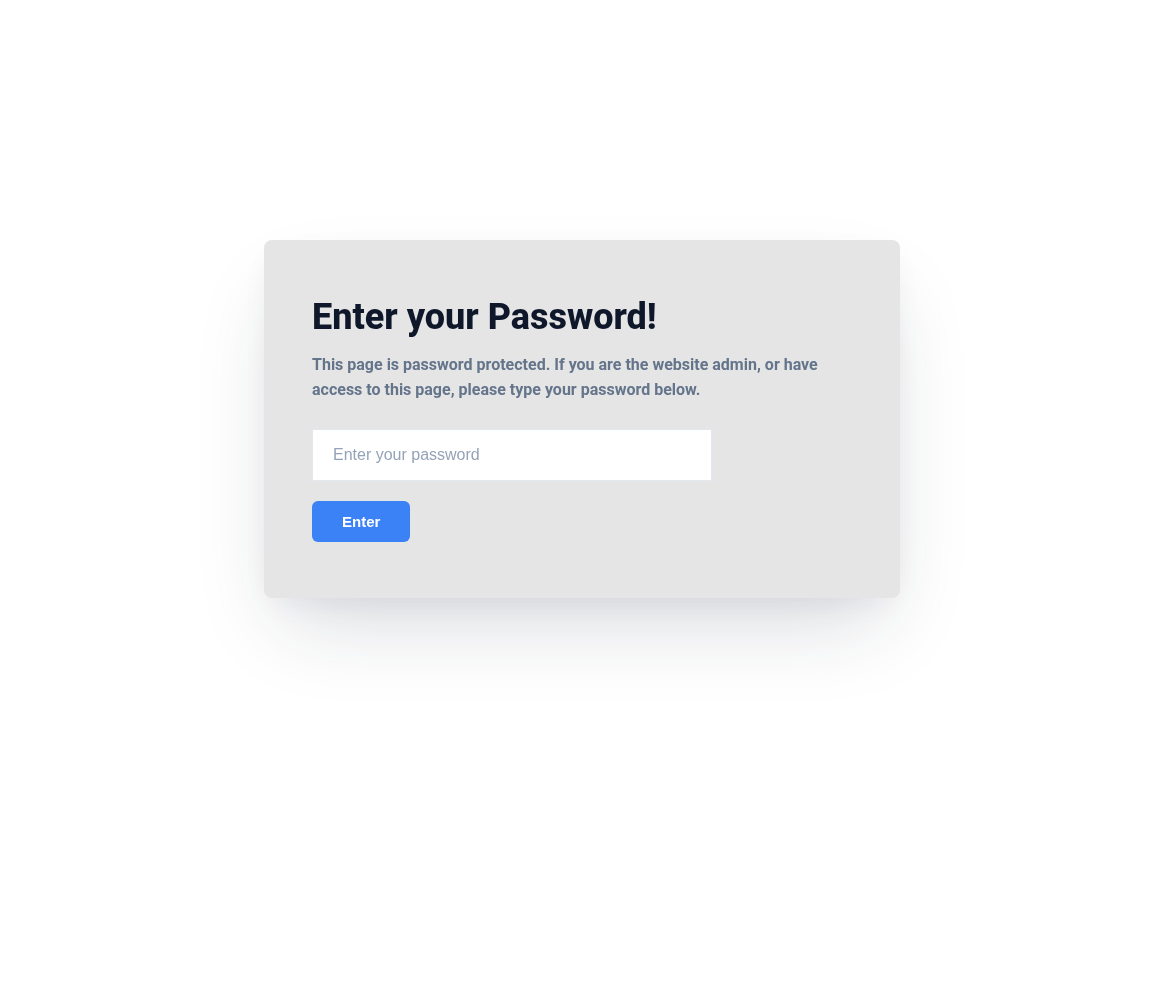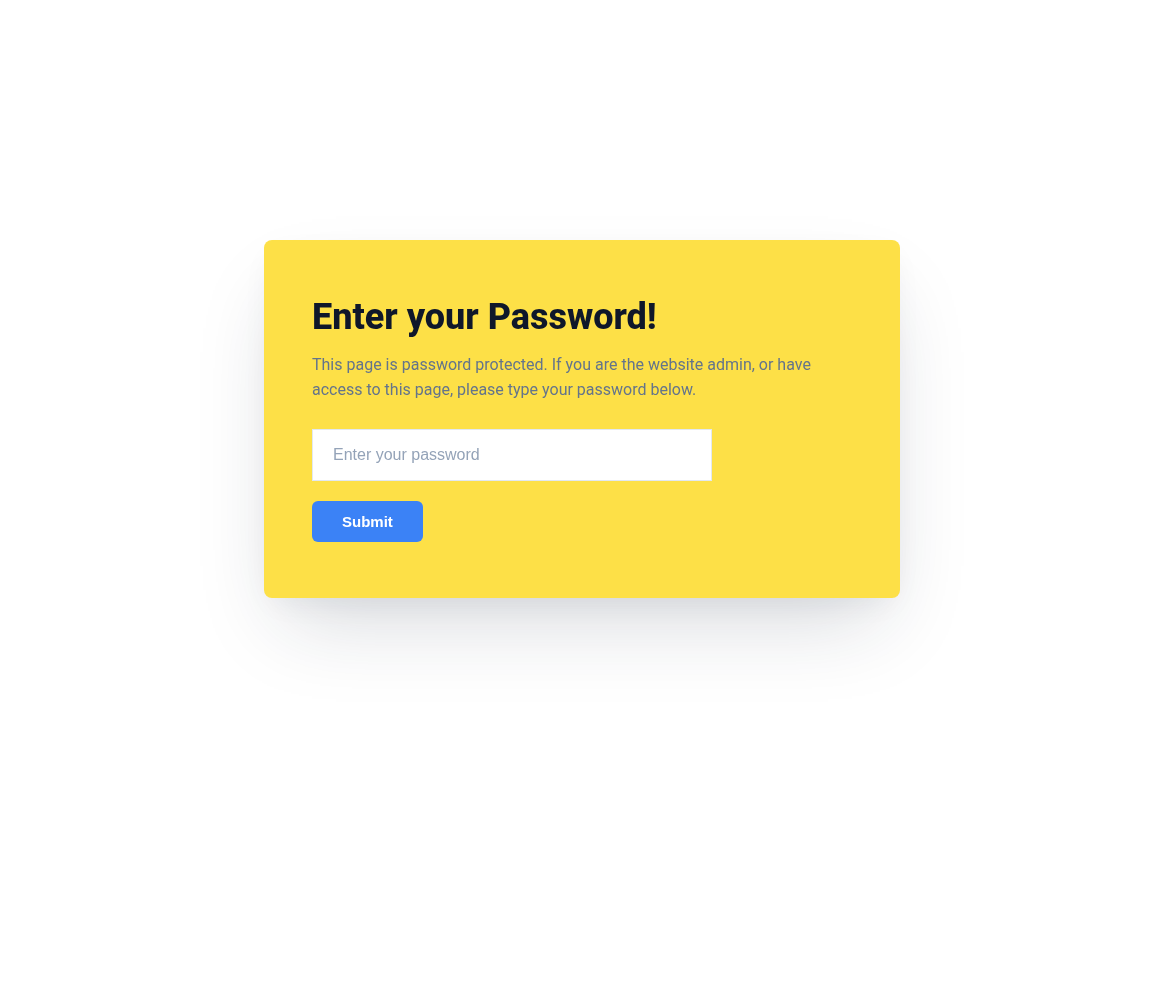--- a/index.html
+++ b/index.html
@@ -12,37 +12,38 @@
       background: #ffffff;
       width: 1164px;
       height: 981px;
       display: flex;
       align-items: flex-start;
       justify-content: center;
       padding-top: 240px;
     }
     .card {
       width: 636px;
-      background: #fde047;
+      background: #e5e5e5;
       border-radius: 8px;
       padding: 56px 48px;
       box-shadow: 0 40px 80px -20px rgba(30, 41, 59, 0.18), 0 10px 30px -10px rgba(30, 41, 59, 0.08);
     }
     .title {
       font-size: 36px;
       font-weight: 800;
       color: #0f172a;
       margin-bottom: 14px;
       line-height: 1.2;
     }
     .description {
       font-size: 16px;
       color: #64748b;
       line-height: 1.55;
       margin-bottom: 26px;
+      font-weight: bold;
     }
     .password-input {
       width: 400px;
       height: 52px;
       border: 1px solid #e2e8f0;
       border-radius: 0;
       padding: 0 20px;
       font-size: 16px;
       color: #334155;
       outline: none;
@@ -63,14 +64,14 @@
       cursor: pointer;
     }
   </style>
 </head>
 <body>
 
 <div class="card">
   <h1 class="title">Enter your Password!</h1>
   <p class="description">This page is password protected. If you are the website admin, or have access to this page, please type your password below.</p>
   <input type="password" class="password-input" placeholder="Enter your password" style="">
-  <button class="submit-button">Submit</button>
+  <button class="submit-button">Enter</button>
 </div>
 
 </body></html>

